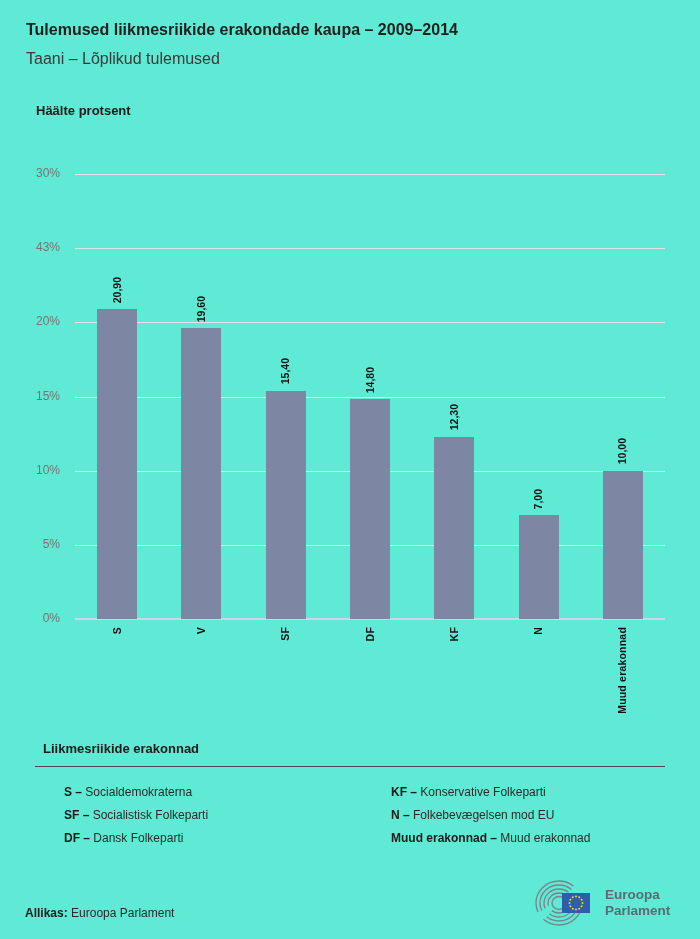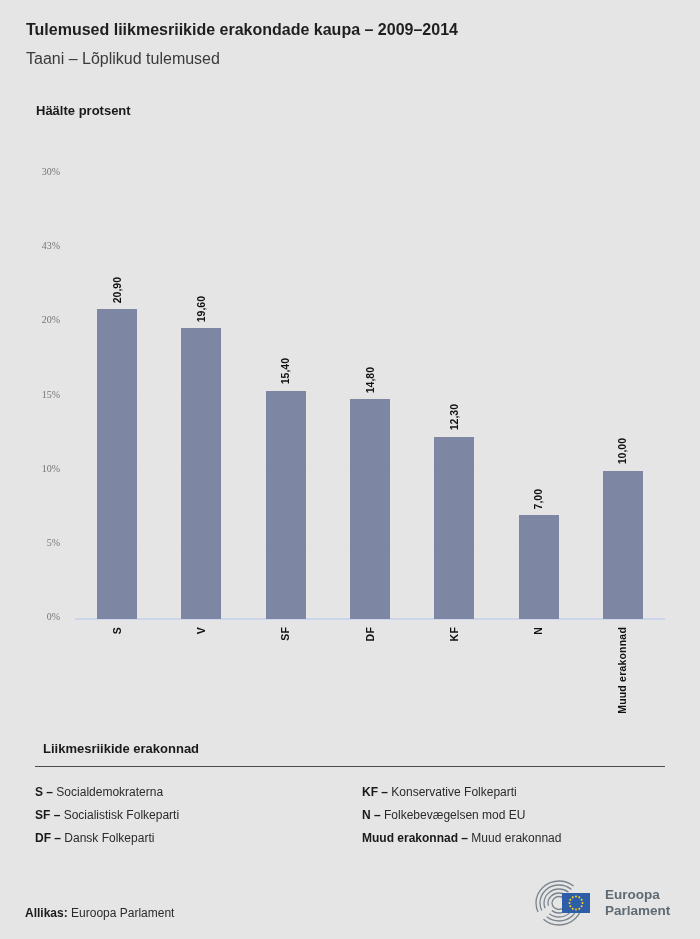--- a/index.html
+++ b/index.html
@@ -1,44 +1,44 @@
 <!DOCTYPE html>
 <html><head>
 <meta charset="utf-8">
 <style>
   html,body{margin:0;padding:0;background:#fff;}
   .page{
-    position:relative;width:700px;height:939px;background:#e5e5e5;
+    position:relative;width:700px;height:939px;background:#5eead4;
     font-family:"Liberation Sans", sans-serif;overflow:hidden;
   }
   .title{position:absolute;left:26px;top:21px;font-size:16px;font-weight:bold;color:#1f1f1f;margin:0;}
   .subtitle{position:absolute;left:26px;top:50px;font-size:16px;font-weight:normal;color:#3a3a3a;margin:0;}
   .y-axis-title{position:absolute;left:36px;top:103px;font-size:13px;font-weight:bold;color:#1a1a1a;}
 
   
   .chart{position:absolute;left:0;top:0;width:700px;height:939px;}
   .gridline{position:absolute;height:1px;background:#e3e3e3;}
   .baseline{position:absolute;height:2px;background:#ccd5ea;}
-  .ytick{position:absolute;left:18px;width:42px;text-align:right;font-size:10px;color:#757575;font-family:Liberation Serif, serif;}
+  .ytick{position:absolute;left:18px;width:42px;text-align:right;font-size:12px;color:#757575;}
   .bar{position:absolute;}
   .rot{
     position:absolute;writing-mode:vertical-rl;transform:rotate(180deg);
     white-space:nowrap;font-weight:bold;color:#111;
   }
   .val-label{font-size:10.5px;}
   .x-label{font-size:10.5px;letter-spacing:0.2px;}
 
   
   .legend{position:absolute;left:35px;top:741px;width:630px;}
   .legend-title{font-size:13px;font-weight:bold;color:#1a1a1a;margin:0 0 10px 8px;}
   .legend-divider{border:none;border-top:1px solid #4a4a4a;margin:0 0 18px 0;}
   .legend-cols{display:flex;}
   .legend-col{display:flex;flex-direction:column;gap:8px;}
   .legend-col.first{width:327px;}
-  .legend-item{font-size:12px;line-height:15px;color:#2b2b2b;}
+  .legend-item{font-size:12px;line-height:15px;color:#2b2b2b;margin-left:29px;}
   .legend-item .key{font-weight:bold;color:#1a1a1a;}
 
   
   .footer{position:absolute;left:25px;top:906px;font-size:12px;color:#2b2b2b;}
   .footer .src-label{font-weight:bold;color:#1a1a1a;}
   .logo{position:absolute;left:532px;top:879px;display:flex;align-items:center;gap:9px;}
   .logo-text{font-size:13.5px;font-weight:bold;color:#5e6a74;line-height:1.15;}
 </style>
 </head>
 <body>

